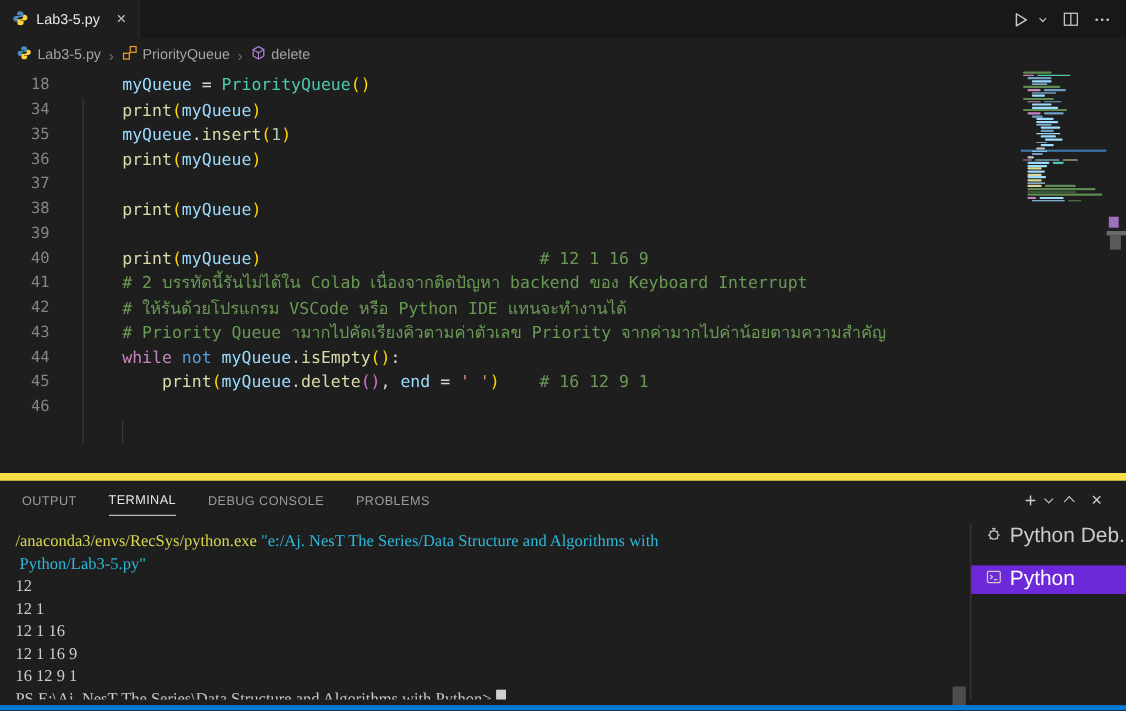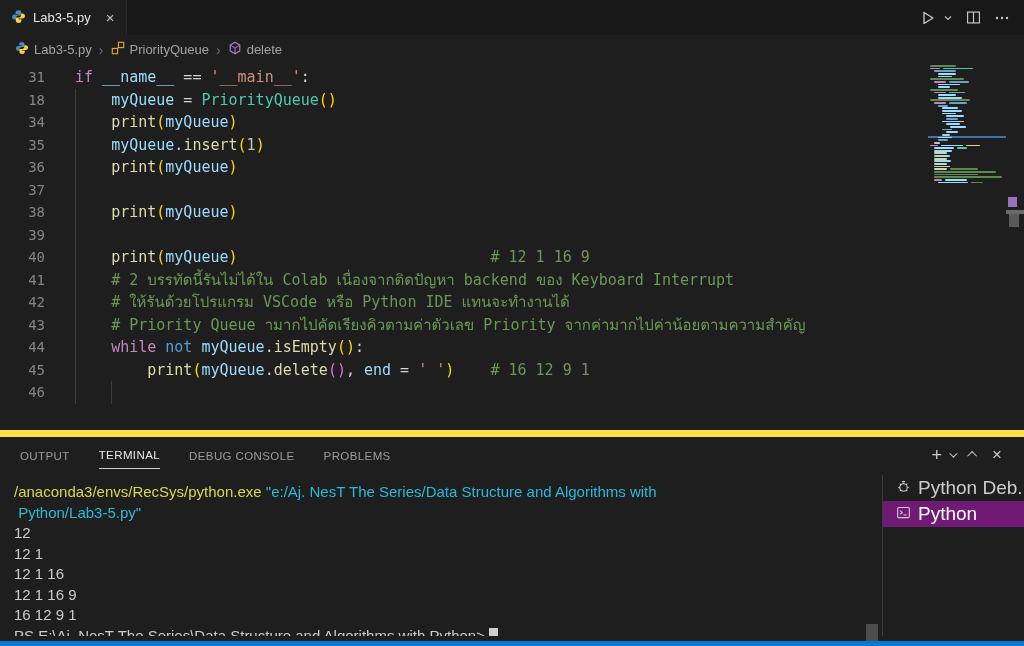--- a/index.html
+++ b/index.html
@@ -54,31 +54,31 @@
   .ptab { font-size:11.5px; letter-spacing:.4px; color:#9b9b9b; padding:9px 0 7px 0; cursor:pointer; }
   .ptab.active { color:#e7e7e7; border-bottom:1px solid #cccccc; }
   .panel-actions { position:absolute; top:0; right:22px; height:35px; display:flex; align-items:center; gap:15px; color:#cccccc; }
   .pa-plus { font-size:18px; line-height:1; }
   .chev { display:inline-block; width:7px; height:7px; border-right:1.4px solid #cccccc; border-bottom:1.4px solid #cccccc; }
   .chev.down { transform:rotate(45deg) translateY(-2px); width:6px; height:6px; }
   .chev.up { transform:rotate(-135deg) translateY(-2px); }
   .pa-close { font-size:17px; line-height:1; }
 
   .term-body { position:absolute; top:35px; left:0; width:882px; bottom:5px; padding:10px 0 0 14px; overflow:hidden; }
-  .tline { height:20.5px; line-height:20.5px; white-space:pre; font-family:Liberation Sans, sans-serif; font-size:15px; color:#cccccc; }
+  .tline { height:20.5px; line-height:20.5px; white-space:pre; font-family:Liberation Serif, serif; font-size:15px; color:#cccccc; }
   .tt-cmd  { color:#d7d750; }
   .tt-path { color:#2eb8d8; }
   .tt-out  { color:#cccccc; }
   .t-cursor { display:inline-block; width:9px; height:15px; background:#cfcfcf; vertical-align:-2px; }
   .term-scrollbar { position:absolute; left:866px; top:187px; width:12px; height:20px; background:#4d4d4d; }
   .term-divider { position:absolute; left:882px; top:38px; bottom:5px; width:1px; background:#3c3c3c; }
 
   .term-list { position:absolute; left:883px; right:0; top:38px; bottom:5px; }
   .tl-row { display:flex; align-items:center; gap:7px; height:26px; padding-left:13px; color:#cccccc; font-size:19px; cursor:pointer; white-space:nowrap; overflow:hidden; }
-  .tl-row.selected { background:#701a75; color:#ffffff; }
+  .tl-row.selected { background:#6d28d9; color:#ffffff;margin-top:13px; }
   .tl-row svg { flex:none; }
 
   .statusbar { position:absolute; left:0; right:0; bottom:0; height:5px; background:#0078d4; }
 </style>
 </head>
 <body>
 
 <div class="tabbar">
   <div class="tab">
     <span>
@@ -145,24 +145,20 @@
         <path d="M8 1.5l5.5 3.2v6.6L8 14.5l-5.5-3.2V4.7z" fill="none" stroke="#b180d7" stroke-width="1.3" stroke-linejoin="round"></path>
         <path d="M2.5 4.7L8 8l5.5-3.3M8 8v6.5" fill="none" stroke="#b180d7" stroke-width="1.1"></path>
       </svg>
     </span>
     <span>delete</span>
   </span>
 </div>
 
 <div class="editor">
   <div class="code-area" id="code-area">
-      <div class="line">
-        <span class="ln">31</span>
-        <span class="lc"><span class="tok-kw">if</span><span class="tok-pln"> </span><span class="tok-var">__name__</span><span class="tok-pln"> == </span><span class="tok-str">'__main__'</span><span class="tok-pln">:</span></span>
-      </div>
       <div class="line">
         <span class="ln">18</span>
         <span class="lc"><span class="tok-pln">    </span><span class="tok-var">myQueue</span><span class="tok-pln"> = </span><span class="tok-cls">PriorityQueue</span><span class="tok-b1">()</span></span>
       </div>
       <div class="line">
         <span class="ln">34</span>
         <span class="lc"><span class="tok-pln">    </span><span class="tok-fn">print</span><span class="tok-b1">(</span><span class="tok-var">myQueue</span><span class="tok-b1">)</span></span>
       </div>
       <div class="line">
         <span class="ln">35</span>

